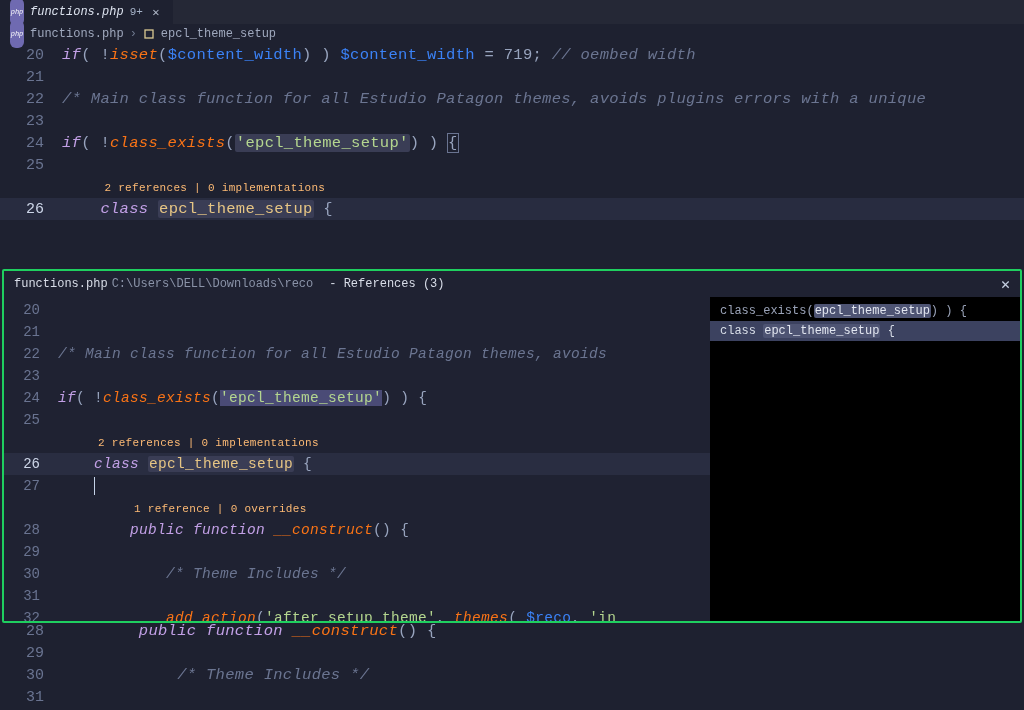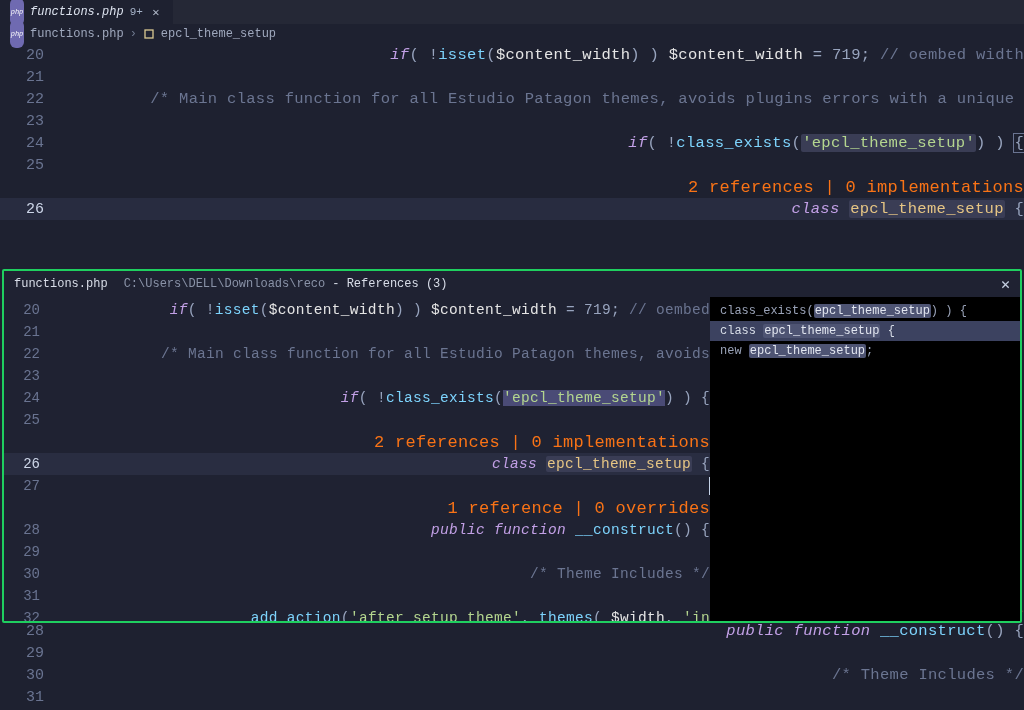--- a/index.html
+++ b/index.html
@@ -7,38 +7,38 @@
   .tab-bar { height:24px; background:#252836; display:flex; align-items:center; }
   .tab { background:#1e2130; height:24px; padding:0 10px; display:flex; align-items:center; gap:6px; font-size:12px; }
   .file-icon { width:14px; height:28px; border-radius:6px; background:#6f6ab1; display:flex; align-items:center; justify-content:center; font-size:7px; color:#fff; font-style:italic; }
   .tab-name { color:#dce2ee; font-style:italic; }
   .tab-mod { color:#a5b1c6; font-size:11px; }
   .tab-close { color:#b0b8c8; width:14px; text-align:center; cursor:pointer; }
   .breadcrumb { height:20px; background:#1e2130; display:flex; align-items:center; padding:0 10px; gap:6px; font-size:12px; color:#9fa8bd; }
   .bc-sep { color:#707a90; }
   .bc-symbol { color:#dbc992; width:12px; height:12px; display:inline-block; }
   .main-editor { position:relative; }
-  .line { display:flex; min-height:22px; align-items:center;justify-content:space-between; }
+  .line { display:flex; min-height:22px; align-items:center; }
   .gutter { width:62px; text-align:right; padding-right:18px; color:#6a7491; font-size:15px; }
   .gutter.active { color:#cdd6e8; }
   .code { white-space:pre; font-size:15.5px; letter-spacing:.3px; }
   .kw { color:#c2a0e6; font-style:italic; }
-  .cm { color:#6b7591; }
+  .cm { color:#6b7591; font-style:italic; }
   .st { color:#b4d68f; }
-  .fn { color:#7dd3fc; }
-  .nm { color:#e5e5e5;margin-top:8px; }
+  .fn { color:#f97316; font-style:italic; }
+  .nm { color:#3b82f6;margin-top:8px; }
   .cl { color:#e6c584; }
   .hl { background:#3a3d55; border-radius:2px; padding:0 1px; }
   .pu { color:#98a4be; }
-  .codelens { color:#f97316; font-size:17px; padding-left:4px; }
+  .codelens { color:#fdba74; font-size:11px; padding-left:4px; }
   .cursor { display:inline-block; width:1px; height:18px; background:#c5d3e8; vertical-align:middle; }
   .peek { position:absolute; left:2px; right:2px; top:225px; height:354px; background:#1f2232; border:2px solid #1fcf5f; border-radius:2px; display:flex; flex-direction:column; z-index:10; }
   .peek-hdr { height:26px; display:flex; align-items:center; padding:0 10px; font-size:12px; color:#d8dde8; }
-  .peek-hdr .path { color:#8a93a8; margin-left:16px; }
-  .peek-hdr .title { margin-left:7px; }
+  .peek-hdr .path { color:#8a93a8; margin-left:4px; }
+  .peek-hdr .title { margin-left:16px; }
   .peek-close { margin-left:auto; color:#c5d0e2; cursor:pointer; font-size:15px; }
   .peek-body { flex:1; display:flex; overflow:hidden; position:relative; }
   .peek-code { flex:1; padding-top:2px; overflow:hidden; }
   .peek-side { width:310px; background:#000000; font-size:12px; padding:4px 0; }
   .side-item { padding:3px 10px; color:#9aa3b8; white-space:nowrap; overflow:hidden; }
   .side-item.sel { background:#3c4260; color:#d8dee8; }
   .side-item .match { background:#4e5473; color:#e2e6f0; border-radius:2px; padding:0 1px; }
   .peek .gutter { width:54px; font-size:14px; }
   .peek .code { font-size:14.5px; }
   .sel-range { background:#4a4b76; }
@@ -109,21 +109,20 @@
       <span>functions.php</span>
       <span class="path">C:\Users\DELL\Downloads\reco</span>
       <span class="title"> - References (3)</span>
       <span class="peek-close">✕</span>
     </div>
     <div class="peek-body">
       <div class="peek-code">
         <div id="peek-lines">
             <div class="line">
               <span class="gutter">20</span>
-              <span class="code"><span class="kw">if</span><span class="pu">( </span><span class="pu">!</span><span class="fn">isset</span><span class="pu">(</span><span class="nm">$content_width</span><span class="pu">) ) </span><span class="nm">$content_width</span> <span class="pu">= 719;</span> <span class="cm">// oembed</span></span>
             </div>
             <div class="line">
               <span class="gutter">21</span>
               <span class="code"></span>
             </div>
             <div class="line">
               <span class="gutter">22</span>
               <span class="code"><span class="cm">/* Main class function for all Estudio Patagon themes, avoids</span></span>
             </div>
             <div class="line">
@@ -165,28 +164,27 @@
             <div class="line">
               <span class="gutter">30</span>
               <span class="code">            <span class="cm">/* Theme Includes */</span></span>
             </div>
             <div class="line">
               <span class="gutter">31</span>
               <span class="code">        </span>
             </div>
             <div class="line">
               <span class="gutter">32</span>
-              <span class="code">            <span class="fn">add_action</span><span class="pu">(</span><span class="st">'after_setup_theme'</span><span class="pu">, </span><span class="fn">themes</span><span class="pu">( </span><span class="nm">$width</span><span class="pu">, </span><span class="st">'in</span></span>
+              <span class="code">            <span class="fn">add_action</span><span class="pu">(</span><span class="st">'after_setup_theme'</span><span class="pu">, </span><span class="fn">themes</span><span class="pu">( </span><span class="nm">$reco</span><span class="pu">, </span><span class="st">'in</span></span>
             </div>
           </div>
       </div>
       <div class="peek-side" id="peek-side">
           <div class="side-item">class_exists(<span class="match">epcl_theme_setup</span>) ) {</div>
           <div class="side-item sel">class <span class="match">epcl_theme_setup</span> {</div>
-          <div class="side-item">new <span class="match">epcl_theme_setup</span>;</div>
         </div>
     </div>
   </div>
 
   <div id="editor-lines-after" style="margin-top:356px;">
       <div class="line">
         <span class="gutter">27</span>
         <span class="code"></span>
       </div>
       <div class="line">

